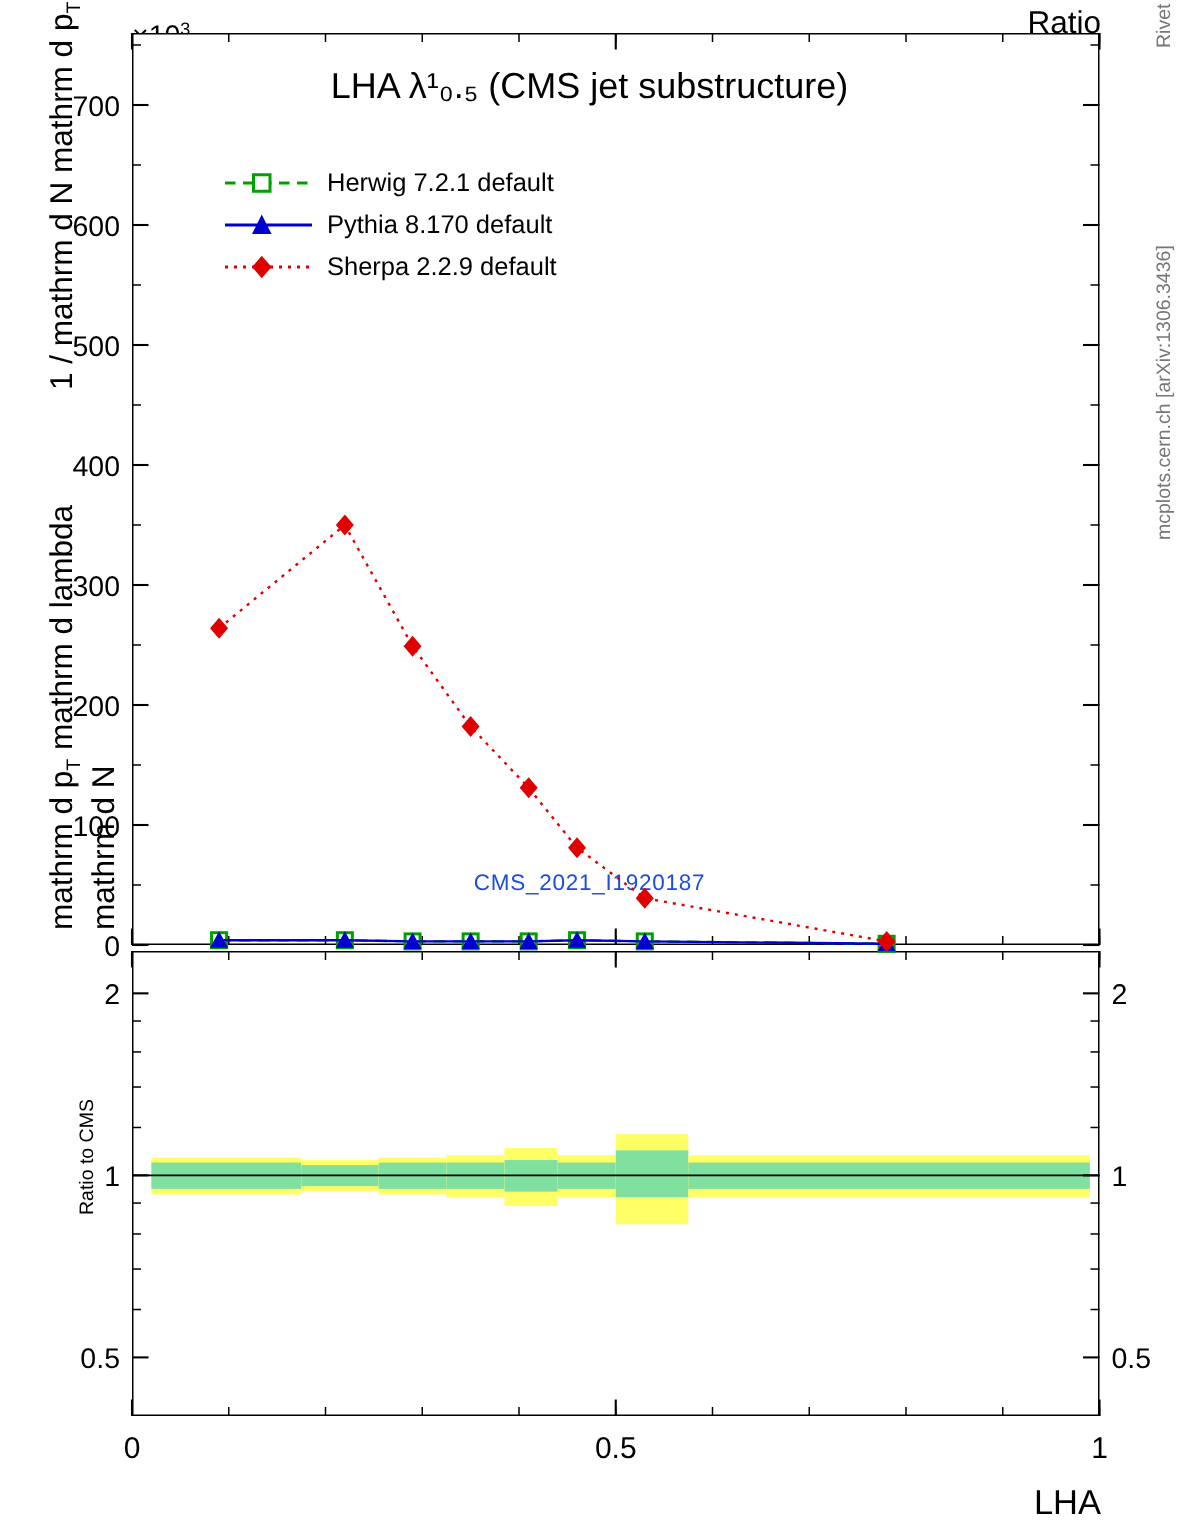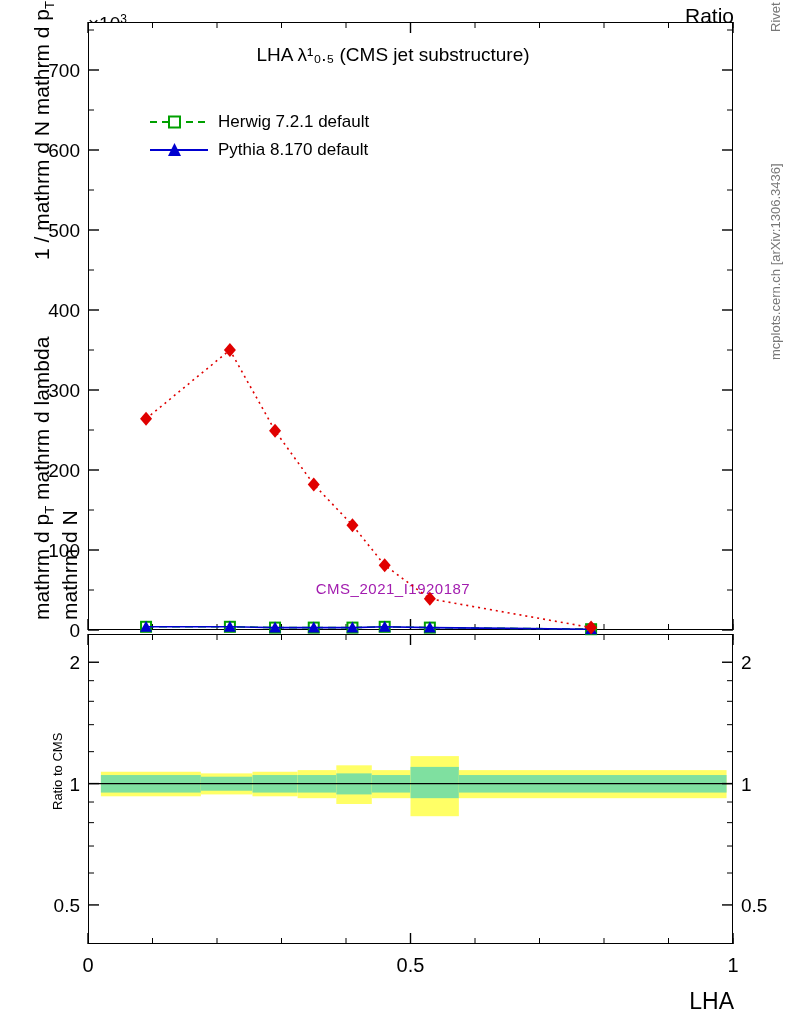--- a/index.html
+++ b/index.html
@@ -17,29 +17,29 @@
   
   .rot{transform-origin:0 0;transform:rotate(-90deg);white-space:nowrap;font-size:13px;color:#777;}
 
   
   #mainPanel{left:88px;top:22px;width:645px;height:608px;border:1.5px solid #000;box-sizing:border-box;background:#fff;}
   #ratioPanel{left:88px;top:634px;width:645px;height:310px;border:1.5px solid #000;box-sizing:border-box;background:#fff;}
 
   .ylab-main{font-size:21px;}
   .ylab-ratio{font-size:13px;}
 
-  .title{left:0;top:44px;width:786px;text-align:center;font-size:19px;}
+  .title{left:0;top:44px;width:786px;text-align:center;font-size:24px;}
 
   
   #legend{left:150px;top:108px;font-size:17px;}
   .legrow{height:28px;display:flex;align-items:center;}
   .legsym{width:58px;height:20px;position:relative;margin-right:10px;}
   .legtxt{white-space:nowrap;}
 
-  .watermark{position:absolute;left:0;top:580px;width:786px;text-align:center;font-size:15px;color:#a21caf;letter-spacing:0.5px;}
+  .watermark{position:absolute;left:0;top:580px;width:786px;text-align:center;font-size:15px;color:#1d4ed8;letter-spacing:0.5px;}
   .xlabel-r{position:absolute;right:52px;top:988px;font-size:23px;}
 
   svg{position:absolute;left:0;top:0;overflow:visible;}
 </style>
 </head>
 <body>
 
 <div id="root">
 
   <div class="abs exp10">
@@ -81,20 +81,29 @@
       <span class="legtxt">Herwig 7.2.1 default</span>
     </div>
     <div class="legrow">
       <span class="legsym">
         <svg width="58" height="20">
           <line x1="0" y1="10" x2="58" y2="10" stroke="#0000d0" stroke-width="2"></line>
           <polygon points="24.5,3 31,16 18,16" fill="#0000d0"></polygon>
         </svg>
       </span>
       <span class="legtxt">Pythia 8.170 default</span>
+    </div>
+    <div class="legrow">
+      <span class="legsym">
+        <svg width="58" height="20">
+          <line x1="0" y1="10" x2="58" y2="10" stroke="#e00000" stroke-width="2" stroke-dasharray="2,4"></line>
+          <polygon points="24.5,2.5 31,10 24.5,17.5 18,10" fill="#e00000"></polygon>
+        </svg>
+      </span>
+      <span class="legtxt">Sherpa 2.2.9 default</span>
     </div>
   </div>
 
   <div class="abs" id="ratioPanel"></div>
   <div class="abs rot ylab-ratio" style="left:50px;top:810px;color:#000;">Ratio to CMS</div>
 
   <div class="xlabel-r">LHA</div>
 
   <svg id="plotsvg" width="786" height="1024">
       <rect x="100.9" y="771.7385982952674" width="99.975" height="24.55014798161335" fill="#ffff66"></rect>

